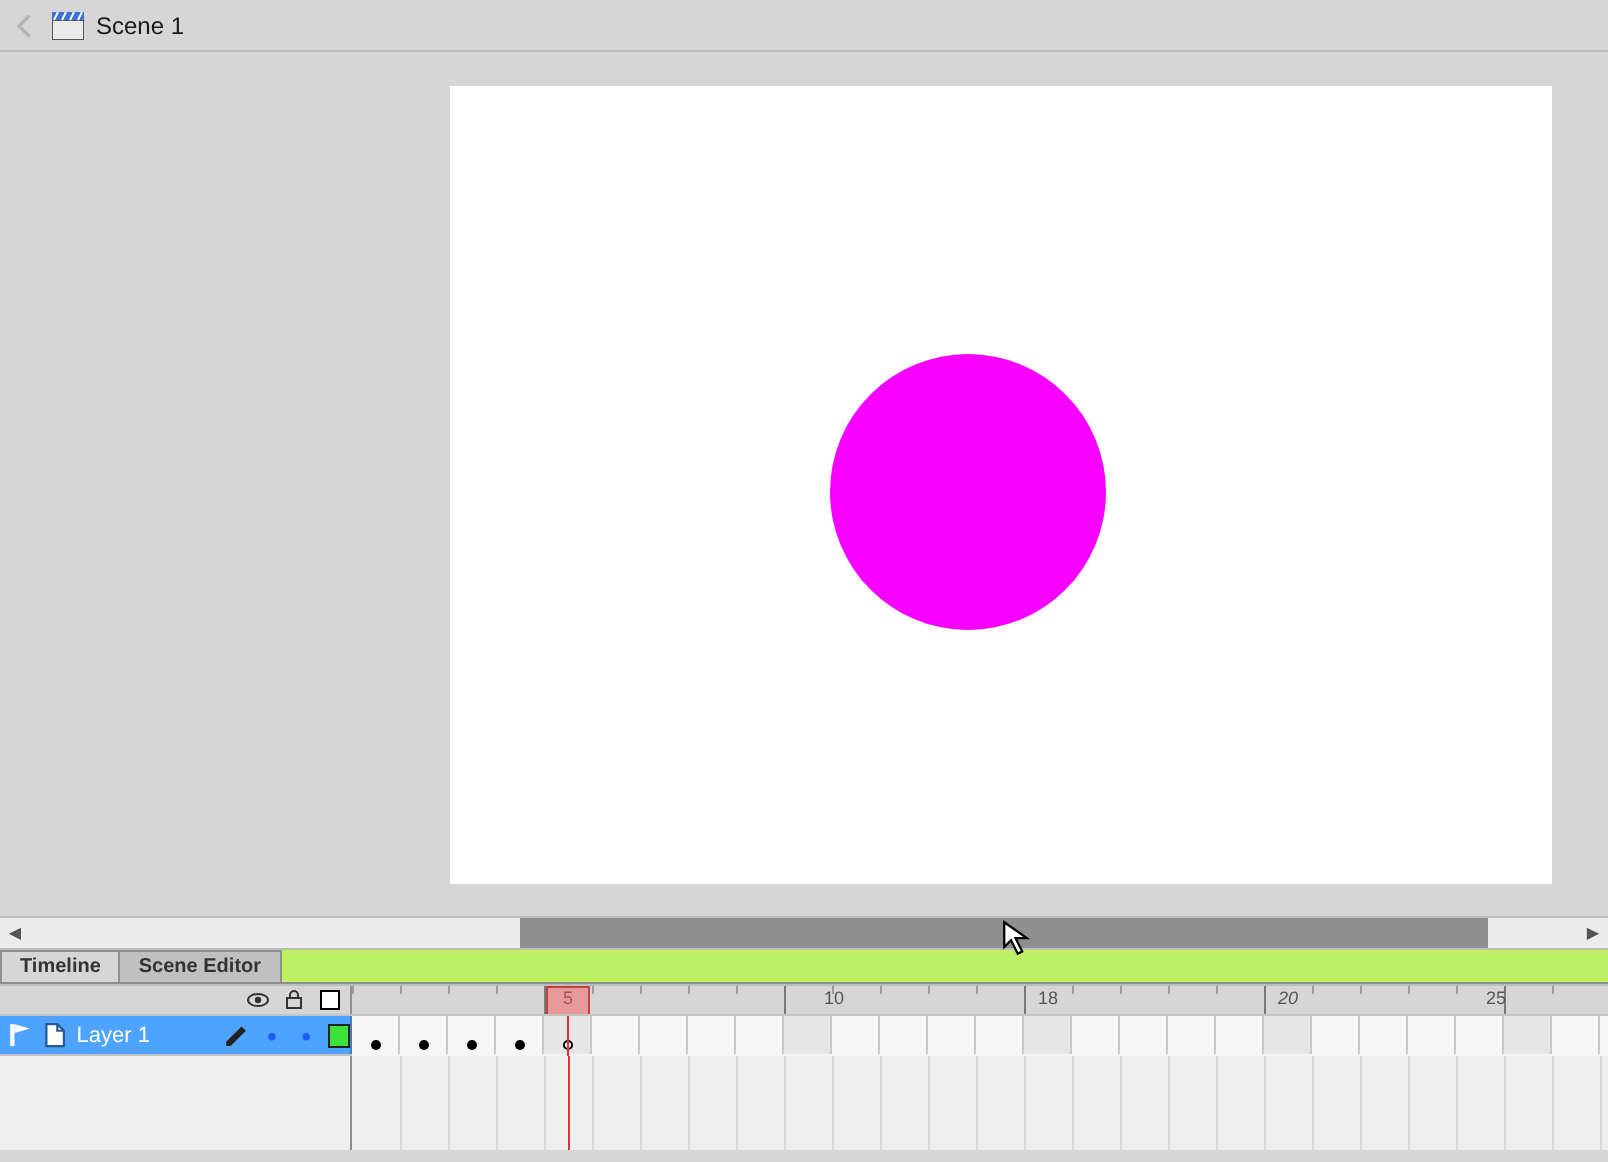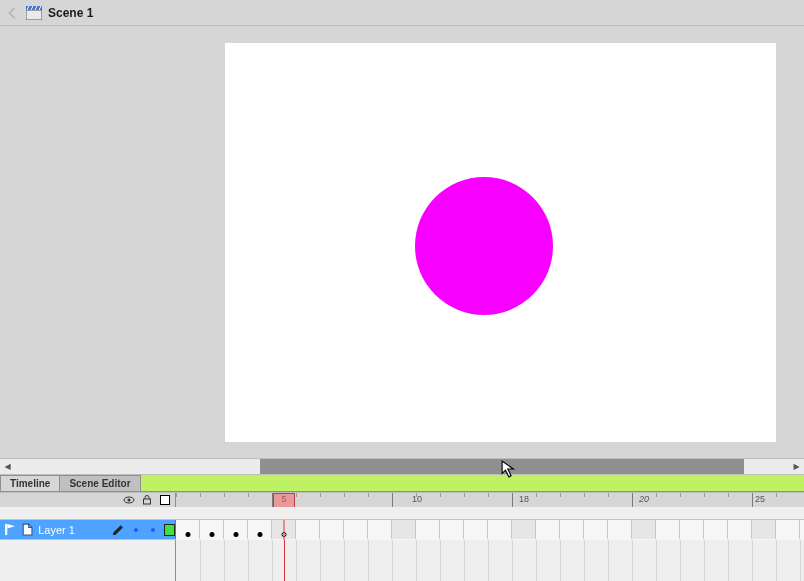--- a/index.html
+++ b/index.html
@@ -16,21 +16,21 @@
   .scene-bar {
     height: 26px;
     display: flex; align-items: center;
     padding: 0 6px;
     border-bottom: 1px solid #bdbdbd;
     background: #d6d6d6;
     gap: 6px;
   }
   .back-arrow { width: 14px; height: 14px; opacity: .35; }
   .scene-icon { width: 16px; height: 14px; }
-  .scene-title { font-size: 12px; font-weight: bold; }
+  .scene-title { font-size: 12px; font-weight: normal; }
 
   
   .stage-wrap {
     position: relative;
     height: 432px;           
     background: #d6d6d6;
   }
   .stage {
     position: absolute;
     left: 225px; top: 17px;
@@ -116,21 +116,20 @@
   .ruler .playhead-head {
     position:absolute; top:0; height:14px; width:22px;
     background:rgba(255,80,80,.45);
     border:1px solid #c04040; border-bottom:none;
     transform:translateX(-50%);
   }
 
   .layer-row {
     height: 20px; display:flex;
     border-top:1px solid #c4c4c4;
-    margin-top:12px;
   }
   .layer-label {
     width: 176px; display:flex; align-items:center; gap:4px;
     background:#4da3ff; color:#fff;
     padding-left:4px;
     border-right:1px solid #4a7dbb;
   }
   .layer-label .name { flex:0 0 70px; font-size:11px; }
   .layer-label .cicon { width:14px; height:14px; display:inline-flex; align-items:center; justify-content:center; }
   .swatch { width:12px; height:12px; background:#3de23d; border:1px solid #222; }
@@ -264,21 +263,21 @@
         <div class="tick" style="left: 480px;"></div>
         <div class="tick" style="left: 504px;"></div>
         <div class="tick" style="left: 528px;"></div>
         <div class="tick" style="left: 552px;"></div>
         <div class="tick major" style="left: 576px;"></div>
         <div class="tick" style="left: 600px;"></div>
         <div class="num" style="left: 108px;">5</div>
         <div class="num" style="left: 241px;">10</div>
         <div class="num" style="left: 348px;">18</div>
         <div class="num" style="left: 468px; font-style: italic;">20</div>
-        <div class="num" style="left: 584px;">25</div>
+        <div class="num" style="left: 572px;">25</div>
         <div class="playhead-head" style="left: 108px;"></div>
       </div>
   </div>
 
   <div class="layer-row">
     <div class="layer-label">
       <span class="cicon">
         <svg viewBox="0 0 12 12">
             <rect x="1" y="1" width="2" height="10" fill="#fff"></rect>
             <polygon points="3,1 10,3 3,5" fill="#fff"></polygon>

